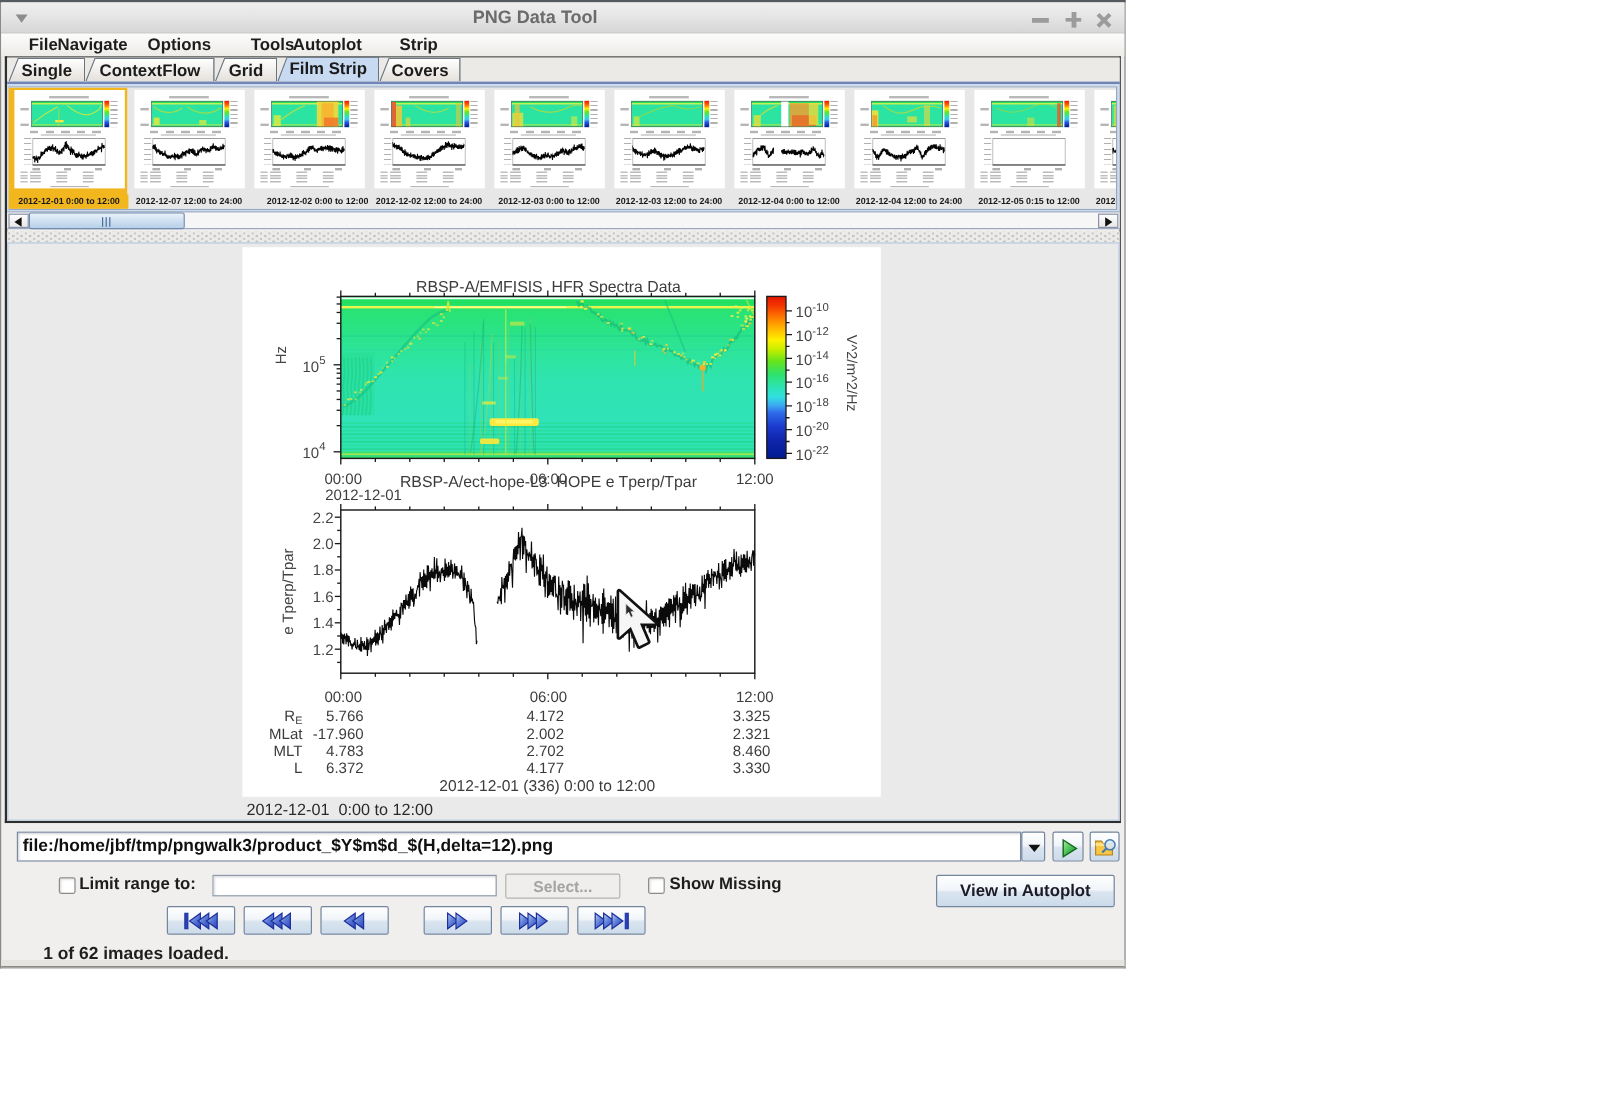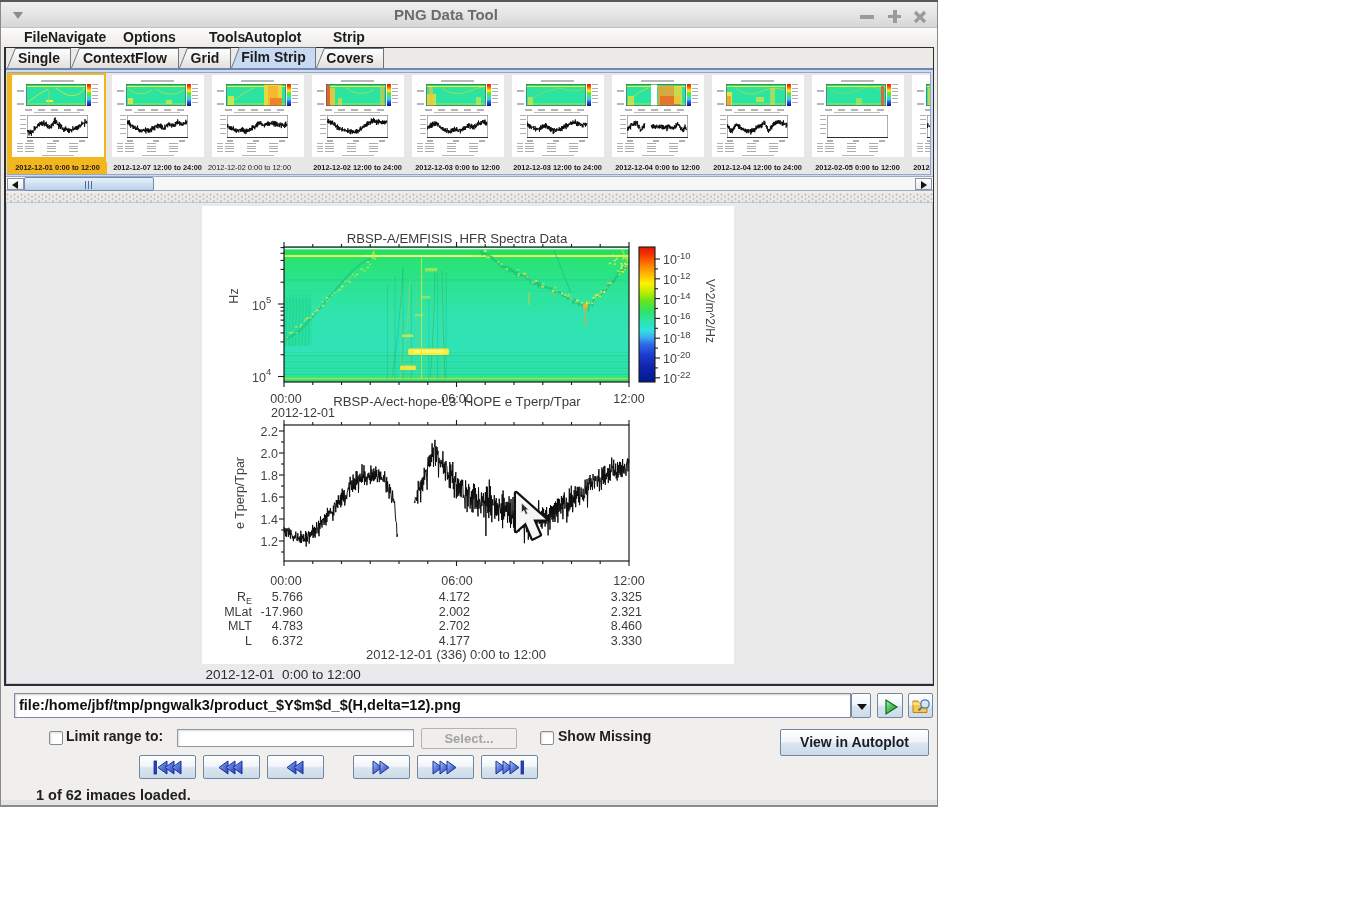--- a/index.html
+++ b/index.html
@@ -217,21 +217,21 @@
       <div style="position:absolute;left:5px;top:73.4px;width:6px;height:1.1px;background:#b2b2b2"></div>
       <div style="position:absolute;left:13px;top:73.4px;width:9px;height:1.1px;background:#ababab"></div>
       <div style="position:absolute;left:35px;top:73.4px;width:9px;height:1.1px;background:#ababab"></div>
       <div style="position:absolute;left:57px;top:73.4px;width:9px;height:1.1px;background:#ababab"></div>
       <div style="position:absolute;left:5px;top:76.1px;width:6px;height:1.1px;background:#b2b2b2"></div>
       <div style="position:absolute;left:13px;top:76.1px;width:9px;height:1.1px;background:#ababab"></div>
       <div style="position:absolute;left:35px;top:76.1px;width:9px;height:1.1px;background:#ababab"></div>
       <div style="position:absolute;left:57px;top:76.1px;width:9px;height:1.1px;background:#ababab"></div>
       <div style="position:absolute;left:30px;top:79.5px;width:32px;height:1.5px;background:#b8b8b8"></div>
     </div>
-    <div style="position:absolute;left:201px;top:89px;width:99px;height:12px;text-align:left;font-size:7.4px;font-weight:normal;color:#181818;line-height:12px;white-space:nowrap">2012-12-02 0:00 to 12:00</div>
+    <div style="position:absolute;left:201px;top:89px;width:99px;height:12px;text-align:right;font-size:7.4px;font-weight:bold;color:#181818;line-height:12px;white-space:nowrap">2012-12-02 0:00 to 12:00</div>
     <div style="position:absolute;left:305px;top:2px;width:92px;height:82px;background:#fff;overflow:hidden">
       <div style="position:absolute;left:29px;top:5px;width:33px;height:1.6px;background:#b8b8b8"></div>
       <div style="position:absolute;left:5px;top:15px;width:7px;height:2px;background:#b5b5b5"></div>
       <div style="position:absolute;left:5px;top:28px;width:7px;height:2px;background:#b5b5b5"></div>
       <svg width="60" height="22" viewBox="0 0 60 22" style="position:absolute;left:14px;top:9px">
         <rect width="60" height="22" fill="#2be4a2"></rect>
         <rect y="0" width="60" height="2" fill="#28e066"></rect>
         <rect y="2" width="60" height="1" fill="#e8f544"></rect>
         <rect y="19.5" width="60" height="1" fill="#b8e83c" opacity="0.8"></rect>
         <rect y="21" width="60" height="1" fill="#35e06e"></rect>
@@ -505,21 +505,21 @@
       <div style="position:absolute;left:5px;top:73.4px;width:6px;height:1.1px;background:#b2b2b2"></div>
       <div style="position:absolute;left:13px;top:73.4px;width:9px;height:1.1px;background:#ababab"></div>
       <div style="position:absolute;left:35px;top:73.4px;width:9px;height:1.1px;background:#ababab"></div>
       <div style="position:absolute;left:57px;top:73.4px;width:9px;height:1.1px;background:#ababab"></div>
       <div style="position:absolute;left:5px;top:76.1px;width:6px;height:1.1px;background:#b2b2b2"></div>
       <div style="position:absolute;left:13px;top:76.1px;width:9px;height:1.1px;background:#ababab"></div>
       <div style="position:absolute;left:35px;top:76.1px;width:9px;height:1.1px;background:#ababab"></div>
       <div style="position:absolute;left:57px;top:76.1px;width:9px;height:1.1px;background:#ababab"></div>
       <div style="position:absolute;left:30px;top:79.5px;width:32px;height:1.5px;background:#b8b8b8"></div>
     </div>
-    <div style="position:absolute;left:801px;top:89px;width:99px;height:12px;text-align:center;font-size:7.4px;font-weight:bold;color:#181818;line-height:12px;white-space:nowrap">2012-02-05 0:00 to 12:00</div>
+    <div style="position:absolute;left:801px;top:89px;width:99px;height:12px;text-align:center;font-size:7.4px;font-weight:bold;color:#181818;line-height:12px;white-space:nowrap">2012-12-05 0:15 to 12:00</div>
     <div style="position:absolute;left:905px;top:2px;width:92px;height:82px;background:#fff;overflow:hidden">
       <div style="position:absolute;left:5px;top:15px;width:7px;height:2px;background:#b5b5b5"></div>
       <div style="position:absolute;left:5px;top:28px;width:7px;height:2px;background:#b5b5b5"></div>
       <svg width="60" height="22" viewBox="0 0 60 22" style="position:absolute;left:14px;top:9px">
         <rect width="60" height="22" fill="#2be4a2"></rect>
         <rect y="0" width="60" height="2" fill="#28e066"></rect>
         <rect y="2" width="60" height="1" fill="#e8f544"></rect>
         <rect y="19.5" width="60" height="1" fill="#b8e83c" opacity="0.8"></rect>
         <rect y="21" width="60" height="1" fill="#35e06e"></rect>
         <rect x="2" y="4" width="4" height="18" fill="#ecd838" opacity="0.7"></rect>

